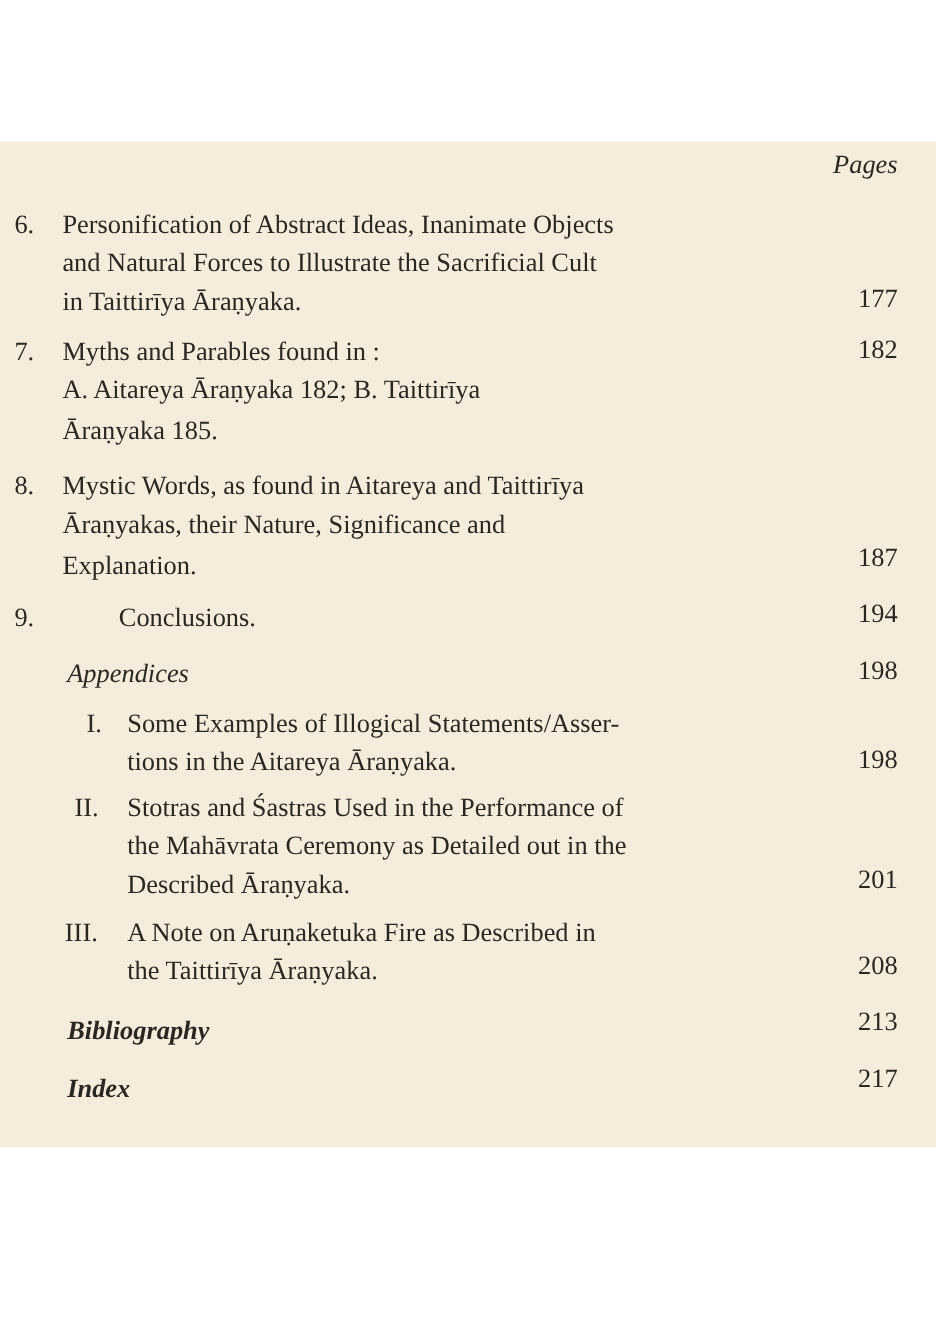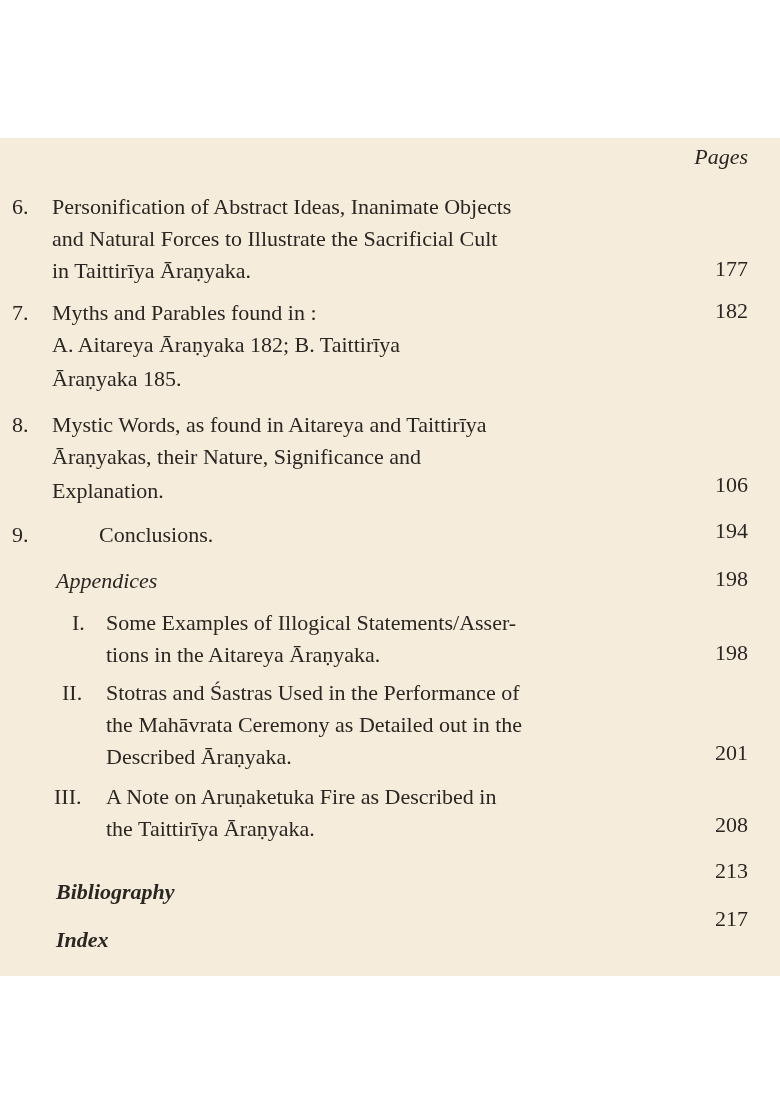--- a/index.html
+++ b/index.html
@@ -1,22 +1,22 @@
 <!DOCTYPE html>
 <html><head>
 <meta charset="utf-8">
 <style>
   html, body { margin:0; padding:0; }
   body { width:780px; height:1108px; background:#ffffff; position:relative; overflow:hidden;
          font-family:"Liberation Serif","DejaVu Serif",serif; color:#2a2622; }
-  .page { position:absolute; left:0; top:138px; width:780px; height:838px; background:#f6ecdc; }
+  .page { position:absolute; left:0; top:118px; width:780px; height:838px; background:#f6ecdc; }
   .line { position:absolute; font-size:22px; line-height:26px; white-space:nowrap; }
   .num { position:absolute; font-size:22px; line-height:26px; text-align:right; right:32px; }
   .ital { font-style:italic; }
-  .bold-ital { font-style:italic; font-weight:bold;margin-top:13px; }
+  .bold-ital { font-style:italic; font-weight:bold; }
 </style>
 </head>
 <body>
 
 <div class="page">
 
   <div class="num ital" style="top:6px;">Pages</div>
 
   <div>
     <div class="line" style="left:12px;top:56px;">6.</div>
@@ -32,21 +32,21 @@
     <div class="num" style="top:160px;margin-left:19px;">182</div>
     <div class="line" style="left:52px;top:194px;">A. Aitareya Āraṇyaka 182;  B. Taittirīya</div>
     <div class="line" style="left:52px;top:228px;">Āraṇyaka 185.</div>
   </div>
 
   <div>
     <div class="line" style="left:12px;top:274px;">8.</div>
     <div class="line" style="left:52px;top:274px;">Mystic Words, as found in Aitareya and Taittirīya</div>
     <div class="line" style="left:52px;top:306px;">Āraṇyakas,  their  Nature,  Significance  and</div>
     <div class="line" style="left:52px;top:340px;">Explanation.</div>
-    <div class="num" style="top:334px;">106</div>
+    <div class="num" style="top:334px;">187</div>
   </div>
 
   <div>
     <div class="line" style="left:12px;top:384px;">9.</div>
     <div class="line" style="left:52px;top:384px;margin-left:47px;">Conclusions.</div>
     <div class="num" style="top:380px;">194</div>
   </div>
 
   <div>
     <div class="line ital" style="left:56px;top:430px;">Appendices</div>

